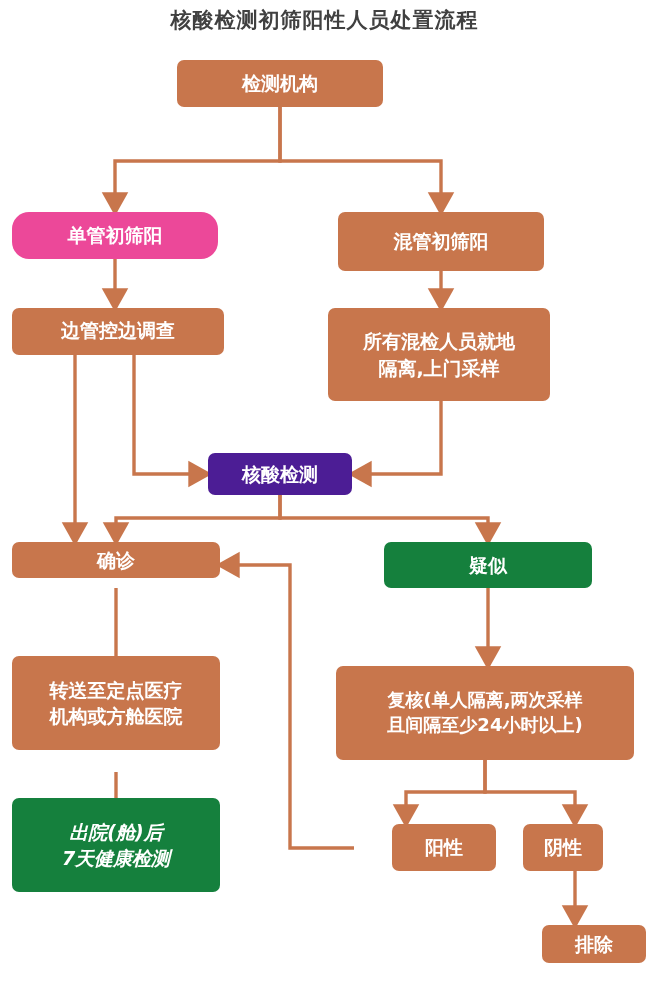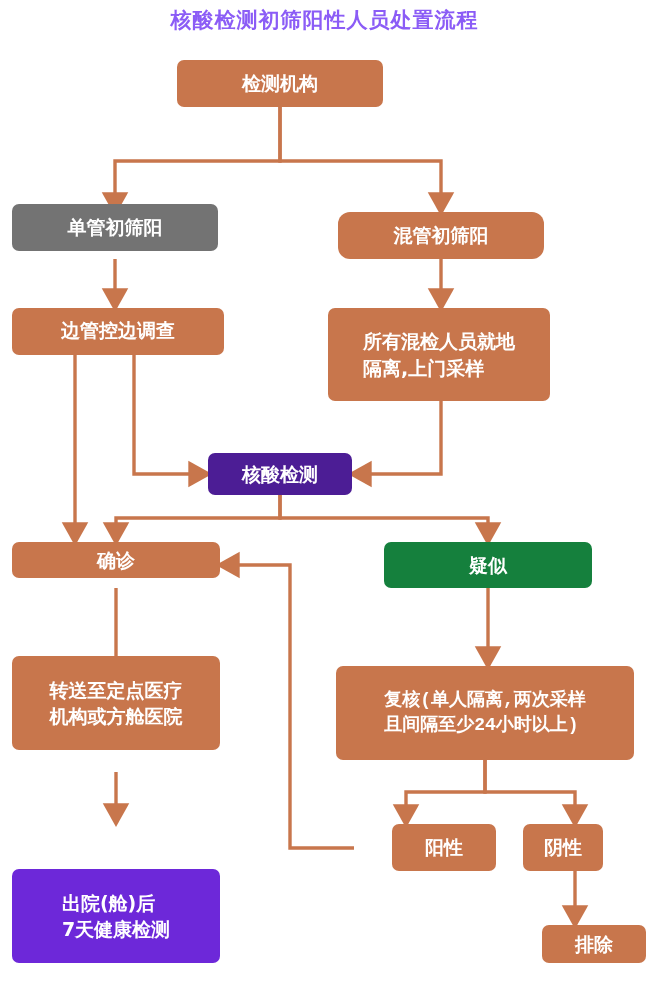--- a/index.html
+++ b/index.html
@@ -18,32 +18,33 @@
     overflow: hidden;
   }
   .title {
     position: absolute;
     left: 0;
     top: 6px;
     width: 649px;
     text-align: center;
     font-size: 21px;
     font-weight: bold;
-    color: #8b5cf6;
+    color: #404040;
     letter-spacing: 1px;
   }
   .node {
     position: absolute;
     box-sizing: border-box;
     border-radius: 7px;
     color: #ffffff;
     font-weight: bold;
     display: flex;
     align-items: center;
     justify-content: center;
+    text-align: center;
     line-height: 1.38;
     padding: 2px 4px;
     white-space: pre-line;
   }
   .n-lg { font-size: 19px; }
   .n-md { font-size: 18px; }
   svg.edges {
     position: absolute;
     left: 0;
     top: 0;
@@ -93,42 +94,42 @@
       <path d="M485,760 L485,792 L575,792 L575,822"></path>
 
       <path d="M354,848 L290,848 L290,565 L222,565"></path>
 
       <path d="M575,871 L575,923"></path>
     </g>
   </svg>
 
   <div class="node n-lg" style="left:177px; top:60px; width:206px; height:47px; background:#c8764c;">检测机构</div>
 
-  <div class="node n-lg" style="left:12px; top:204px; width:206px; height:47px; background:#737373;">单管初筛阳</div>
+  <div class="node n-lg" style="left:12px; top:212px; width:206px; height:47px; background:#ec4899;border-radius:17px;">单管初筛阳</div>
 
-  <div class="node n-lg" style="left:338px; top:212px; width:206px; height:47px; background:#c8764c;border-radius:12px;">混管初筛阳</div>
+  <div class="node n-lg" style="left:338px; top:212px; width:206px; height:59px; background:#c8764c;">混管初筛阳</div>
 
   <div class="node n-lg" style="left:12px; top:308px; width:212px; height:47px; background:#c8764c;font-family:Liberation Serif, serif;">边管控边调查</div>
 
   <div class="node n-lg" style="left:328px; top:308px; width:222px; height:93px; background:#c8764c;">所有混检人员就地
 隔离,上门采样</div>
 
   <div class="node n-lg" style="left:208px; top:453px; width:144px; height:42px; background:#4c1d95;">核酸检测</div>
 
   <div class="node n-lg" style="left:12px; top:542px; width:208px; height:36px; background:#c8764c;">确诊</div>
 
   <div class="node n-lg" style="left:384px; top:542px; width:208px; height:46px; background:#15803d;">疑似</div>
 
   <div class="node n-lg" style="left:12px; top:656px; width:208px; height:94px; background:#c8764c;">转送至定点医疗
 机构或方舱医院</div>
 
-  <div class="node n-md" style="left:336px; top:666px; width:298px; height:94px; background:#c8764c;font-family:Liberation Mono, monospace;">复核(单人隔离,两次采样
+  <div class="node n-md" style="left:336px; top:666px; width:298px; height:94px; background:#c8764c;">复核(单人隔离,两次采样
 且间隔至少24小时以上)</div>
 
-  <div class="node n-lg" style="left:12px; top:869px; width:208px; height:94px; background:#6d28d9;">出院(舱)后
+  <div class="node n-lg" style="left:12px; top:798px; width:208px; height:94px; background:#15803d;font-style:italic;">出院(舱)后
 7天健康检测</div>
 
   <div class="node n-lg" style="left:354px; top:824px; width:104px; height:47px; background:#c8764c;margin-left:38px;">阳性</div>
 
   <div class="node n-lg" style="left:523px; top:824px; width:80px; height:47px; background:#c8764c;">阴性</div>
 
   <div class="node n-lg" style="left:542px; top:925px; width:104px; height:38px; background:#c8764c;">排除</div>
 
 </div>
 

